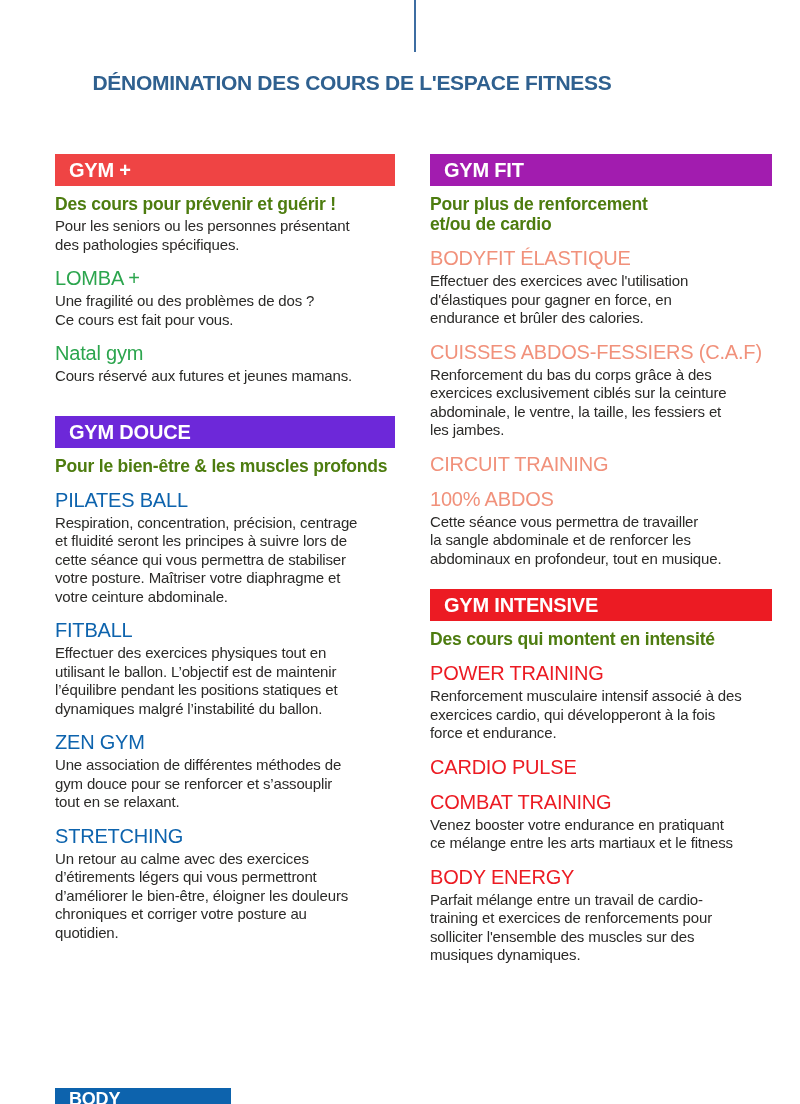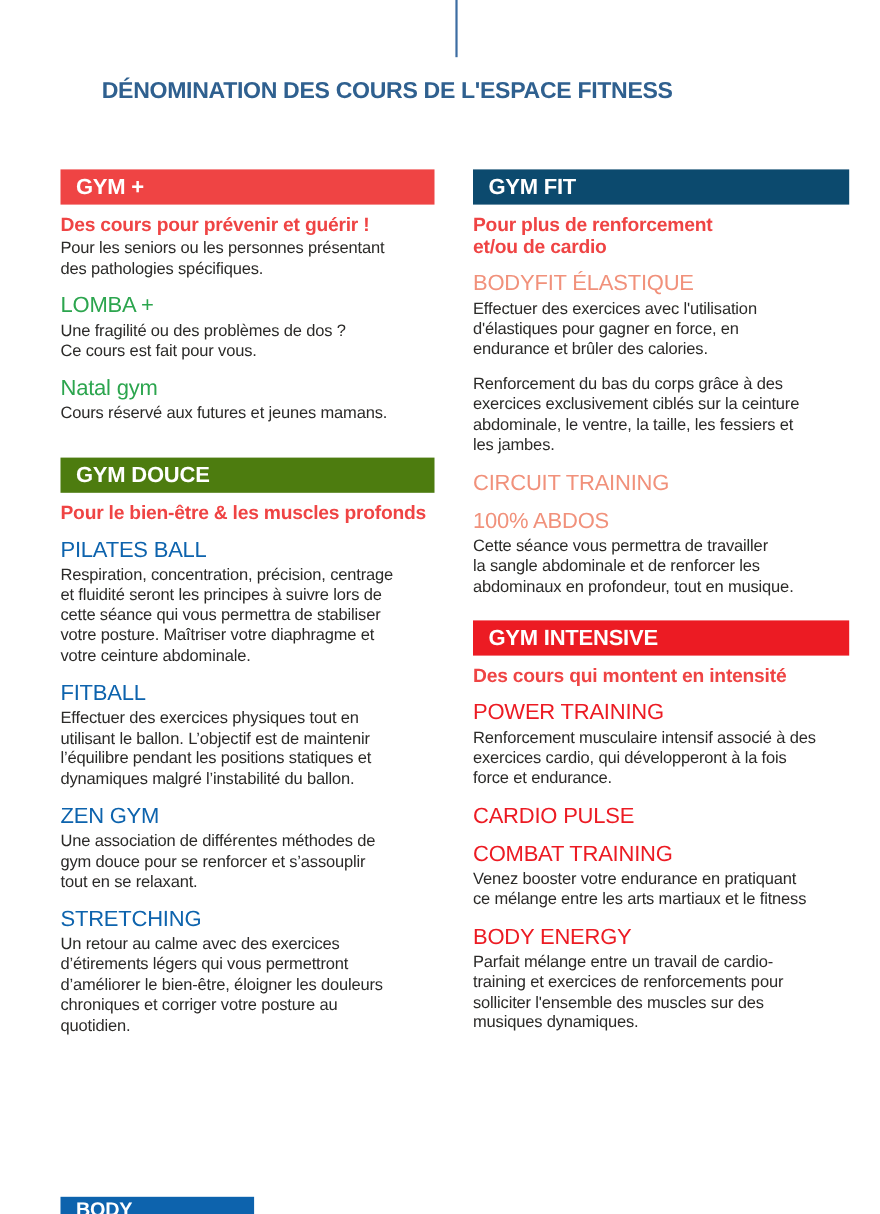--- a/index.html
+++ b/index.html
@@ -16,25 +16,25 @@
   .col{position:absolute;top:154px;}
   .col-left{left:55px;width:340px;}
   .col-right{left:430px;width:342px;}
   .section{margin-top:21px;}
   .section:first-child{margin-top:0;}
   .bar{
     height:32px;line-height:32px;padding-left:14px;box-sizing:border-box;
     color:#ffffff;font-weight:bold;font-size:20px;letter-spacing:-0.2px;
   }
   .bar.green{background:#ef4444;}
-  .bar.blue{background:#4d7c0f;margin-top:30px;}
-  .bar.salmon{background:#0c4a6e;}
+  .bar.blue{background:#6d28d9;margin-top:30px;}
+  .bar.salmon{background:#a21caf;}
   .bar.red{background:#ec1b23;}
   .tagline{
-    margin:8px 0 0 0;font-weight:bold;color:#ef4444;
+    margin:8px 0 0 0;font-weight:bold;color:#4d7c0f;
     font-size:17.5px;line-height:20px;letter-spacing:-0.2px;white-space:pre-line;
   }
   .intro{margin-top:4px;}
   .desc{
     font-size:15px;line-height:18.5px;letter-spacing:-0.15px;color:#2b2a28;
     white-space:pre-line;margin-top:3px;
   }
   .course{margin-top:13px;}
   .course-name{
     font-weight:normal;font-size:20px;line-height:22px;letter-spacing:-0.2px;
@@ -116,20 +116,21 @@
     <div class="bar salmon">GYM FIT</div>
     <div class="tagline">Pour plus de renforcement
 et/ou de cardio</div>
     <div class="course">
       <div class="course-name salmon">BODYFIT ÉLASTIQUE</div>
       <div class="desc">Effectuer des exercices avec l'utilisation
 d'élastiques pour gagner en force, en
 endurance et brûler des calories.</div>
     </div>
     <div class="course">
+      <div class="course-name salmon">CUISSES ABDOS-FESSIERS (C.A.F)</div>
       <div class="desc">Renforcement du bas du corps grâce à des
 exercices exclusivement ciblés sur la ceinture
 abdominale, le ventre, la taille, les fessiers et
 les jambes.</div>
     </div>
     <div class="course">
       <div class="course-name salmon">CIRCUIT TRAINING</div>
     </div>
     <div class="course">
       <div class="course-name salmon">100% ABDOS</div>

